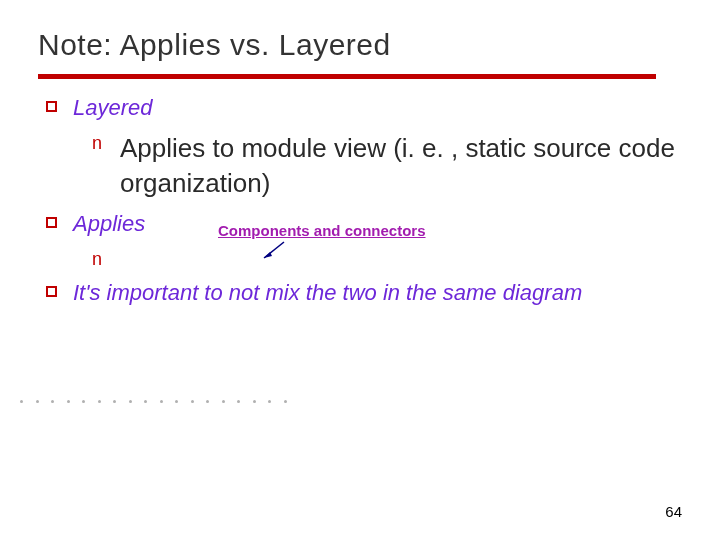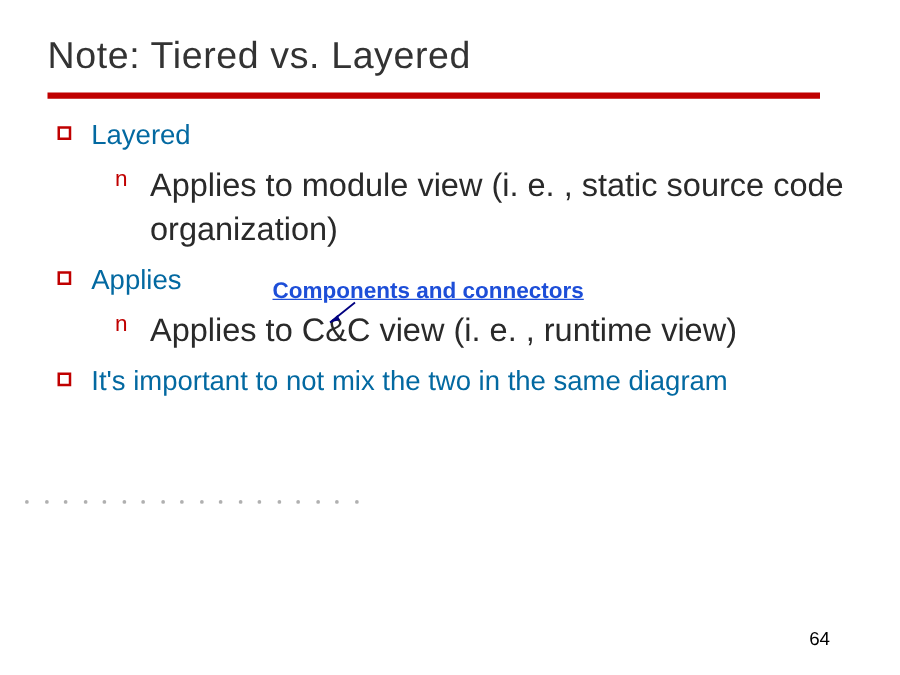--- a/index.html
+++ b/index.html
@@ -39,22 +39,23 @@
   .bullet-o .marker {
     width: 11px;
     height: 11px;
     border: 2px solid #c00000;
     margin-top: 8px;
     margin-right: 16px;
     flex-shrink: 0;
   }
   .bullet-o .text {
     font-size: 22px;
-    color: #0369a1;
+    color: #6d28d9;
     line-height: 1.35;
+    font-style: italic;
   }
   .bullet-n {
     display: flex;
     align-items: flex-start;
     margin-left: 54px;
     margin-bottom: 8px;
   }
   .bullet-n .marker {
     font-family: Verdana, sans-serif;
     font-size: 18px;
@@ -67,23 +68,23 @@
   .bullet-n .text {
     font-size: 26px;
     color: #2a2a2a;
     line-height: 1.35;
   }
   .annotation {
     position: absolute;
     left: 218px;
     top: 222px;
     font-family: Arial, sans-serif;
-    font-size: 18px;
+    font-size: 15px;
     font-weight: bold;
-    color: #1d4ed8;
+    color: #a21caf;
     text-decoration: underline;
   }
   .arrow {
     position: absolute;
     left: 260px;
     top: 240px;
     width: 30px;
     height: 22px;
   }
   .dotrow {
@@ -95,51 +96,50 @@
   }
   .dotrow span {
     width: 3px;
     height: 3px;
     background: #b0b0b0;
     border-radius: 50%;
     display: inline-block;
   }
   .pagenum {
     position: absolute;
-    right: 56px;
+    right: 38px;
     bottom: 20px;
     font-size: 15px;
     color: #000;
     font-family: Arial, sans-serif;
   }
 </style>
 </head>
 <body>
 
 <div class="slide">
 
-  <div class="title">Note: Tiered vs. Layered</div>
+  <div class="title">Note: Applies vs. Layered</div>
   <div class="redline"></div>
 
   <div class="bullet-o">
     <div class="marker"></div>
     <div class="text">Layered</div>
   </div>
   <div class="bullet-n">
     <div class="marker">n</div>
     <div class="text">Applies to module view (i. e. , static source code organization)</div>
   </div>
 
   <div class="bullet-o">
     <div class="marker"></div>
     <div class="text">Applies</div>
   </div>
   <div class="bullet-n">
     <div class="marker">n</div>
-    <div class="text">Applies to C&amp;C view (i. e. , runtime view)</div>
   </div>
 
   <div class="bullet-o">
     <div class="marker"></div>
     <div class="text">It's important to not mix the two in the same diagram</div>
   </div>
 
   <div class="annotation">Components and connectors</div>
 
   <svg class="arrow" viewBox="0 0 30 22">

